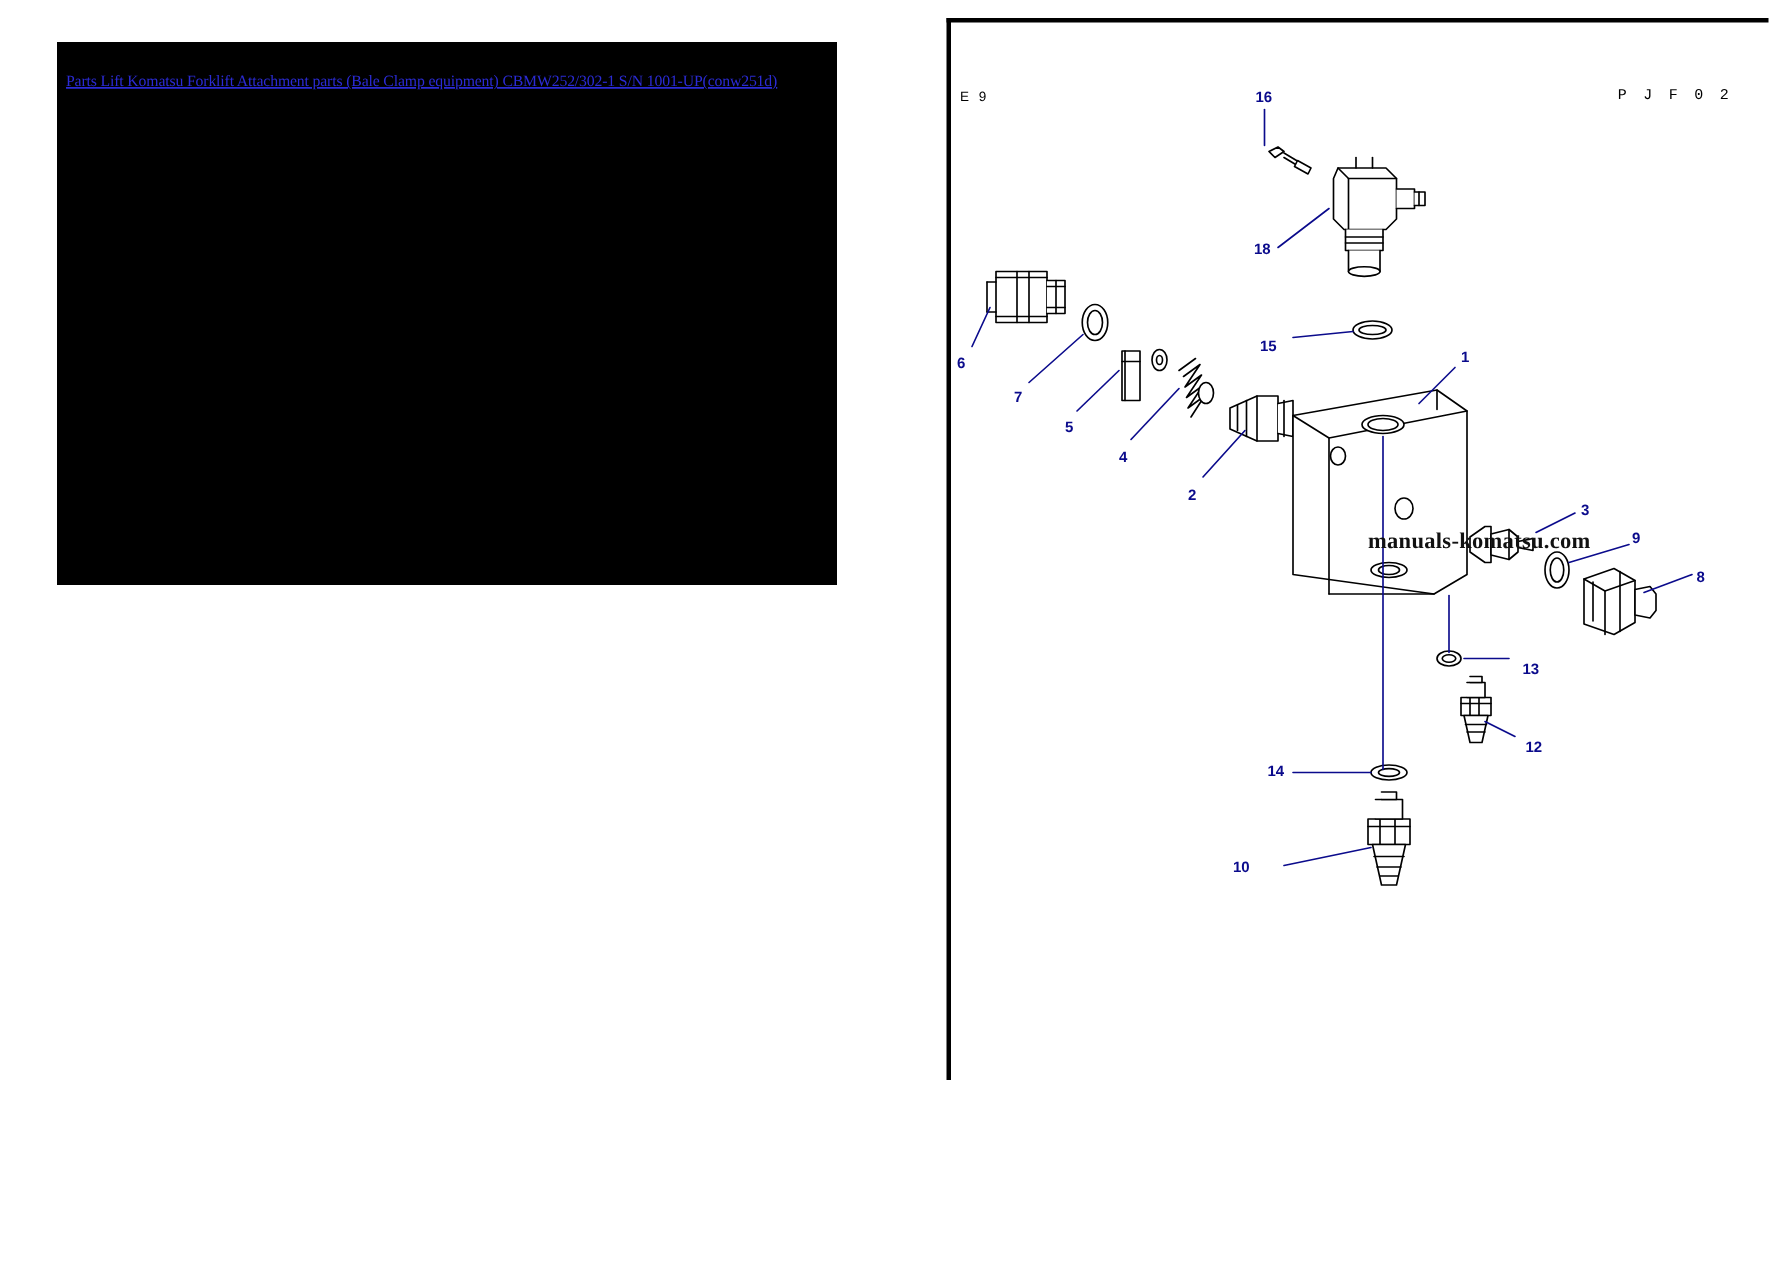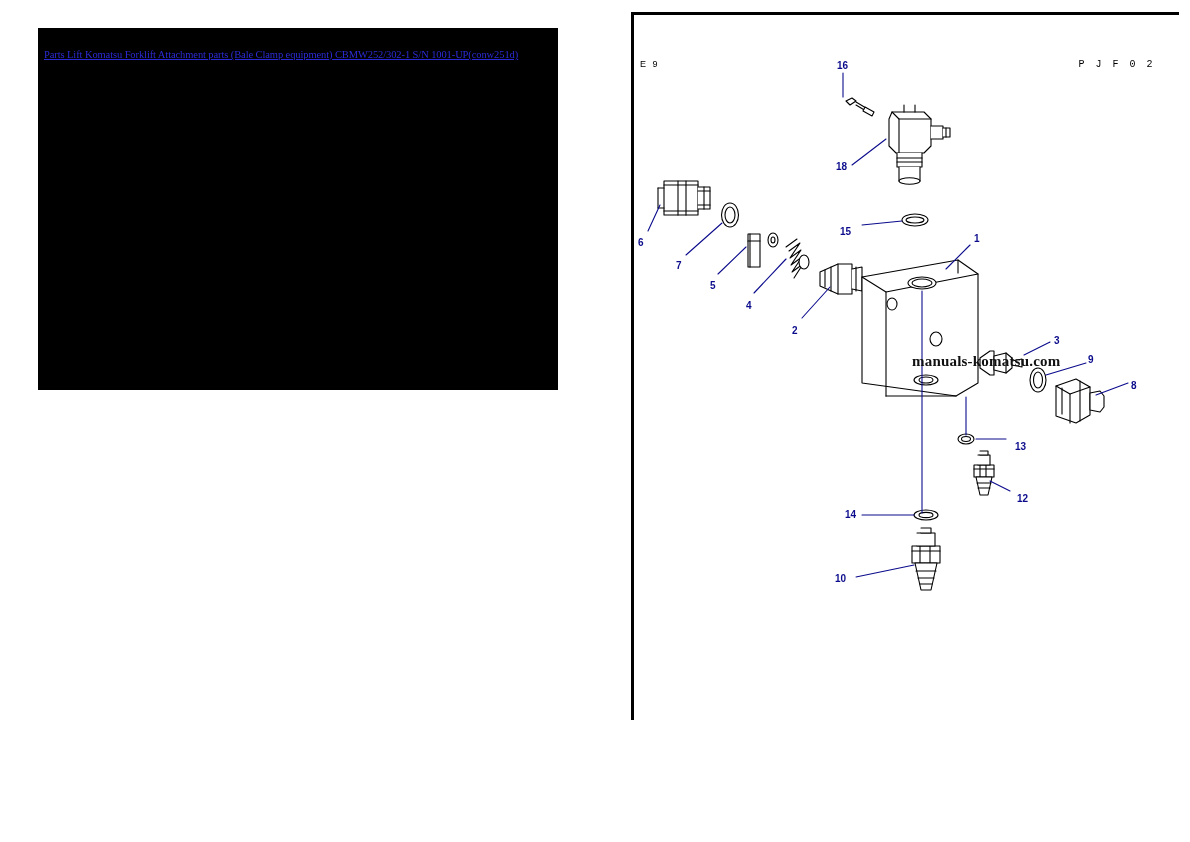--- a/index.html
+++ b/index.html
@@ -297,18 +297,18 @@
       <div class="callout" style="left:76px;  top:265px;">5</div>
       <div class="callout" style="left:112px; top:285px;">4</div>
       <div class="callout" style="left:158px; top:310px;">2</div>
       <div class="callout" style="left:340px; top:218px;">1</div>
       <div class="callout" style="left:420px; top:320px;">3</div>
       <div class="callout" style="left:454px; top:339px;">9</div>
       <div class="callout" style="left:497px; top:365px;">8</div>
       <div class="callout" style="left:381px; top:426px;text-align:center;">13</div>
       <div class="callout" style="left:383px; top:478px;">12</div>
       <div class="callout" style="left:211px; top:494px;">14</div>
-      <div class="callout" style="left:201px; top:558px;">10</div>
+      <div class="callout" style="left:188px; top:558px;">10</div>
 
     </div>
   </div>
 
 </div>
 
 </body></html>

